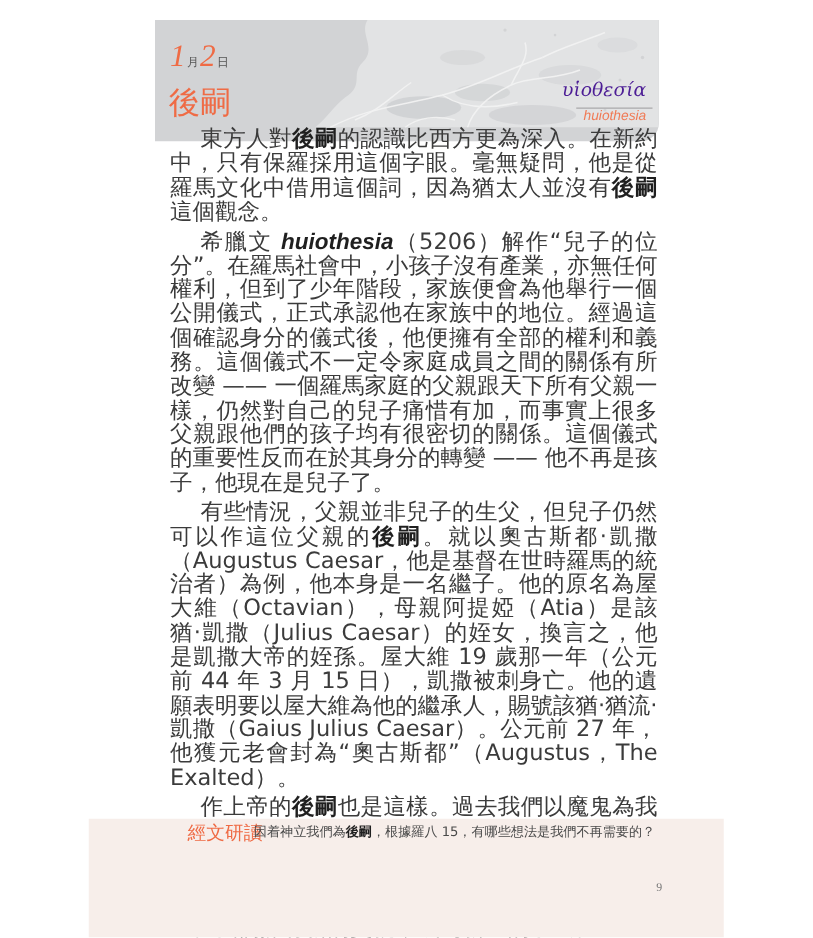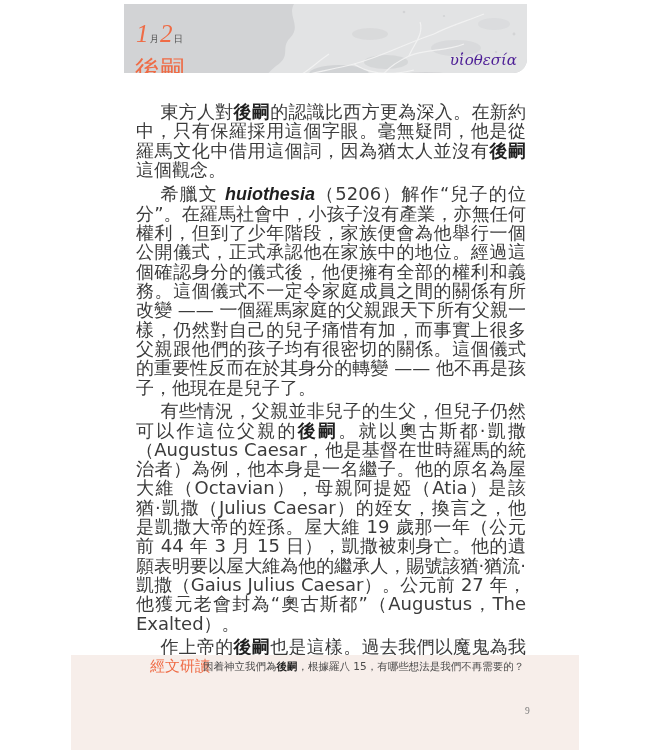--- a/index.html
+++ b/index.html
@@ -3,21 +3,21 @@
 <meta charset="utf-8">
 <style>
   html, body { margin: 0; padding: 0; }
   body {
     width: 650px; height: 750px; position: relative; overflow: hidden;
     background: #ffffff;
     font-family: "DejaVu Sans", "Liberation Sans", sans-serif;
   }
   
   .header {
-    position: absolute; left: 124px; top: 4px; width: 403px; height: 69px;
+    position: absolute; left: 124px; top: 16px; width: 403px; height: 97px;
     background: #d2d3d5; border-bottom-right-radius: 14px; overflow: hidden;
   }
   .header svg.tree { position: absolute; left: 0; top: 0; }
   .date { position: absolute; left: 12px; top: 17px; line-height: 25px; white-space: nowrap; }
   .date .num { font-family: "Liberation Serif", "DejaVu Serif", serif; font-style: italic; font-size: 25px; color: #ef6b45; }
   .date .unit { font-family: "DejaVu Sans", sans-serif; font-size: 9.5px; color: #555555; margin: 0 1px; }
   .title {
     position: absolute; left: 11px; top: 52px; font-size: 25px; line-height: 28px;
     color: #ef6b45; white-space: nowrap;
   }

